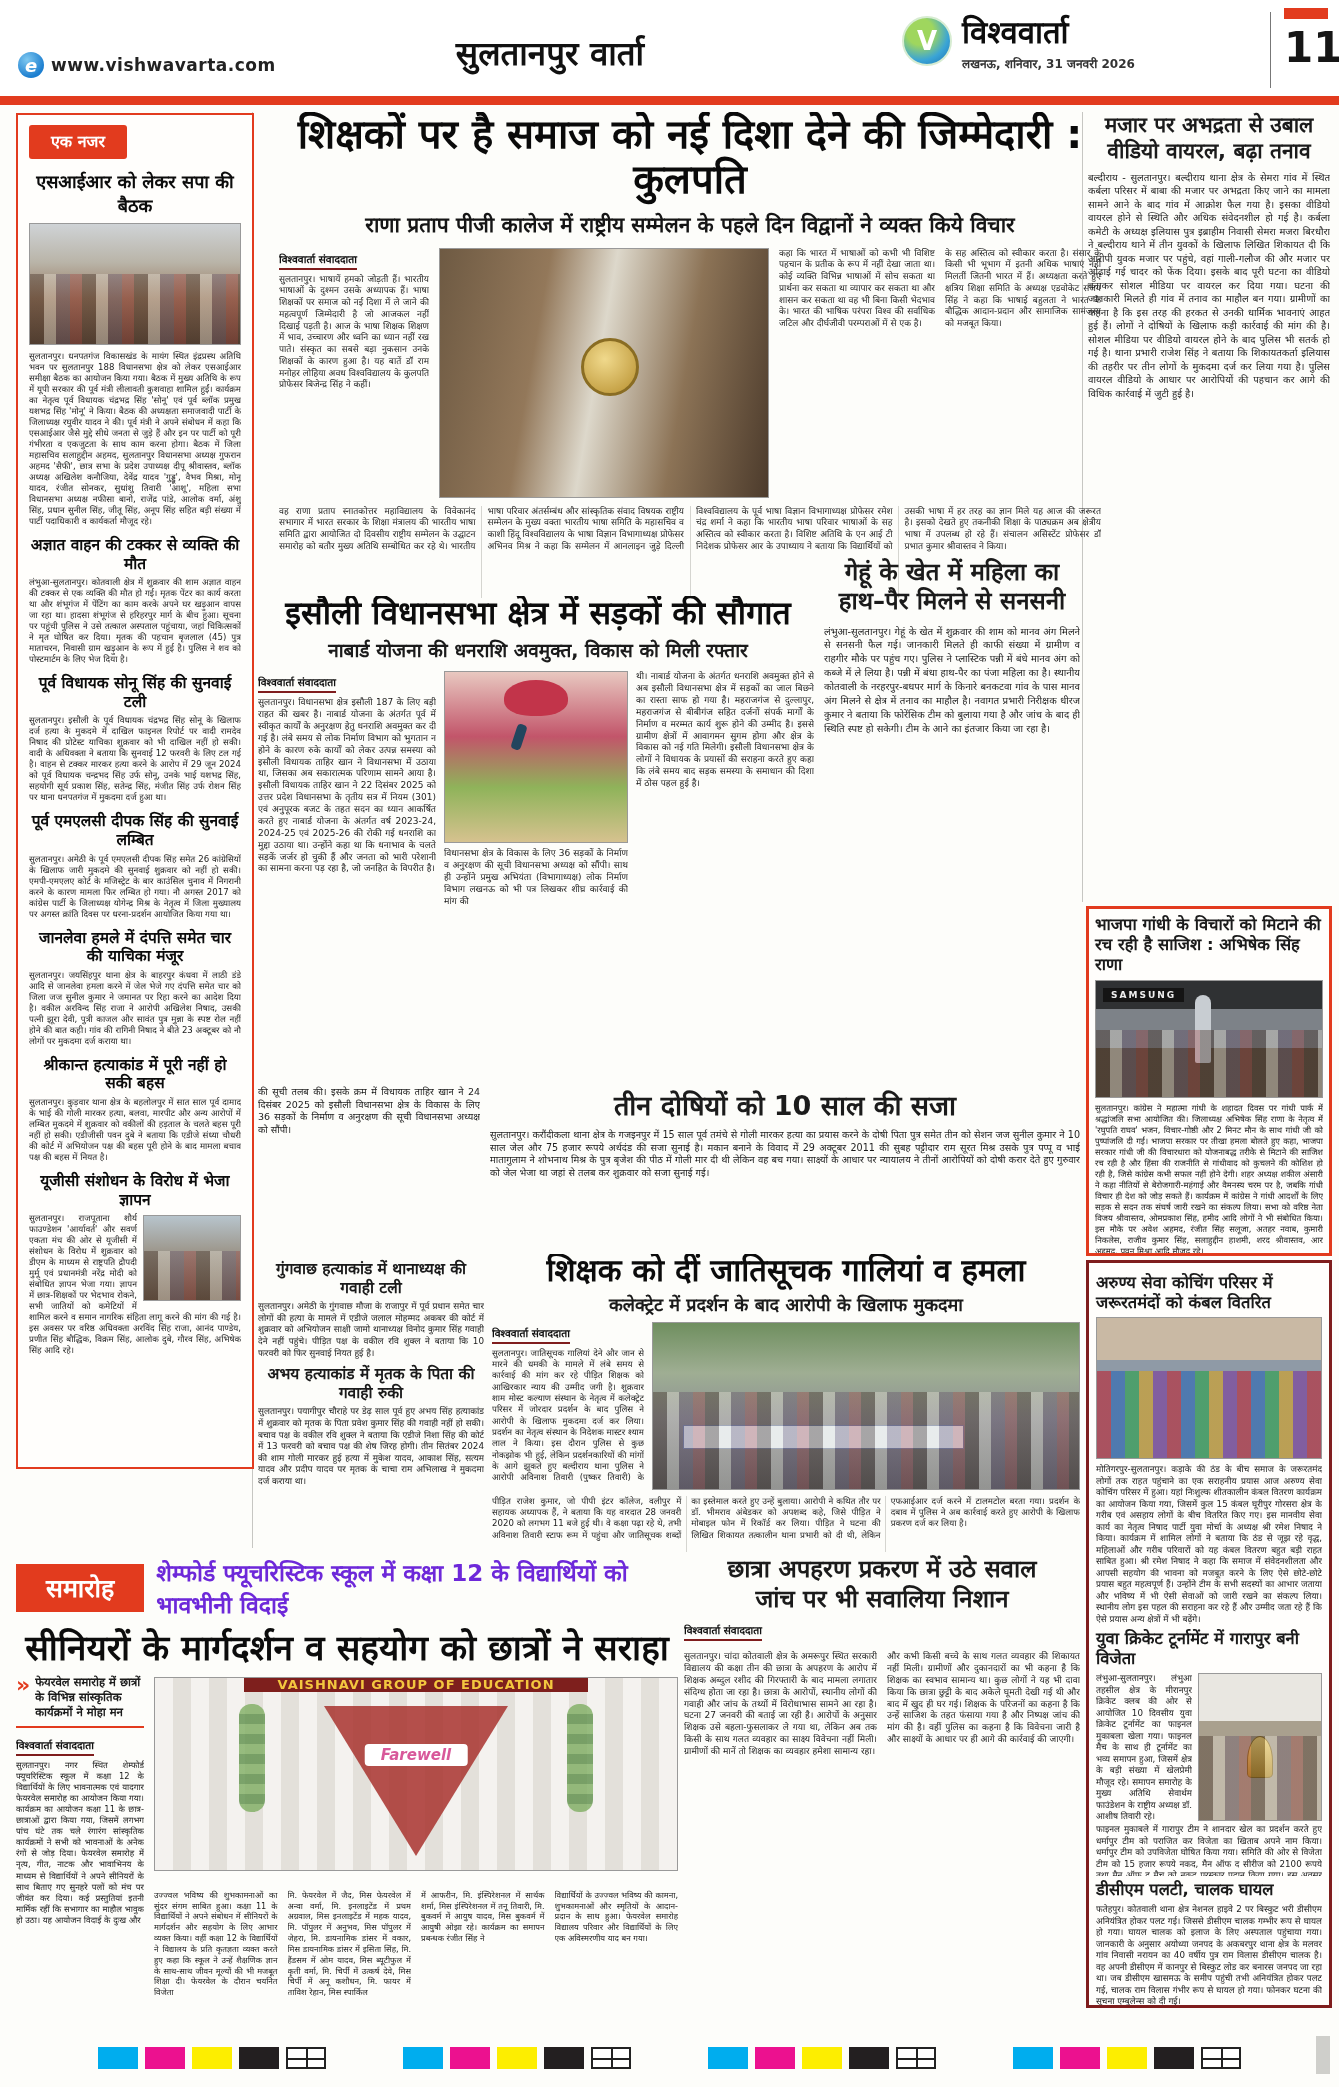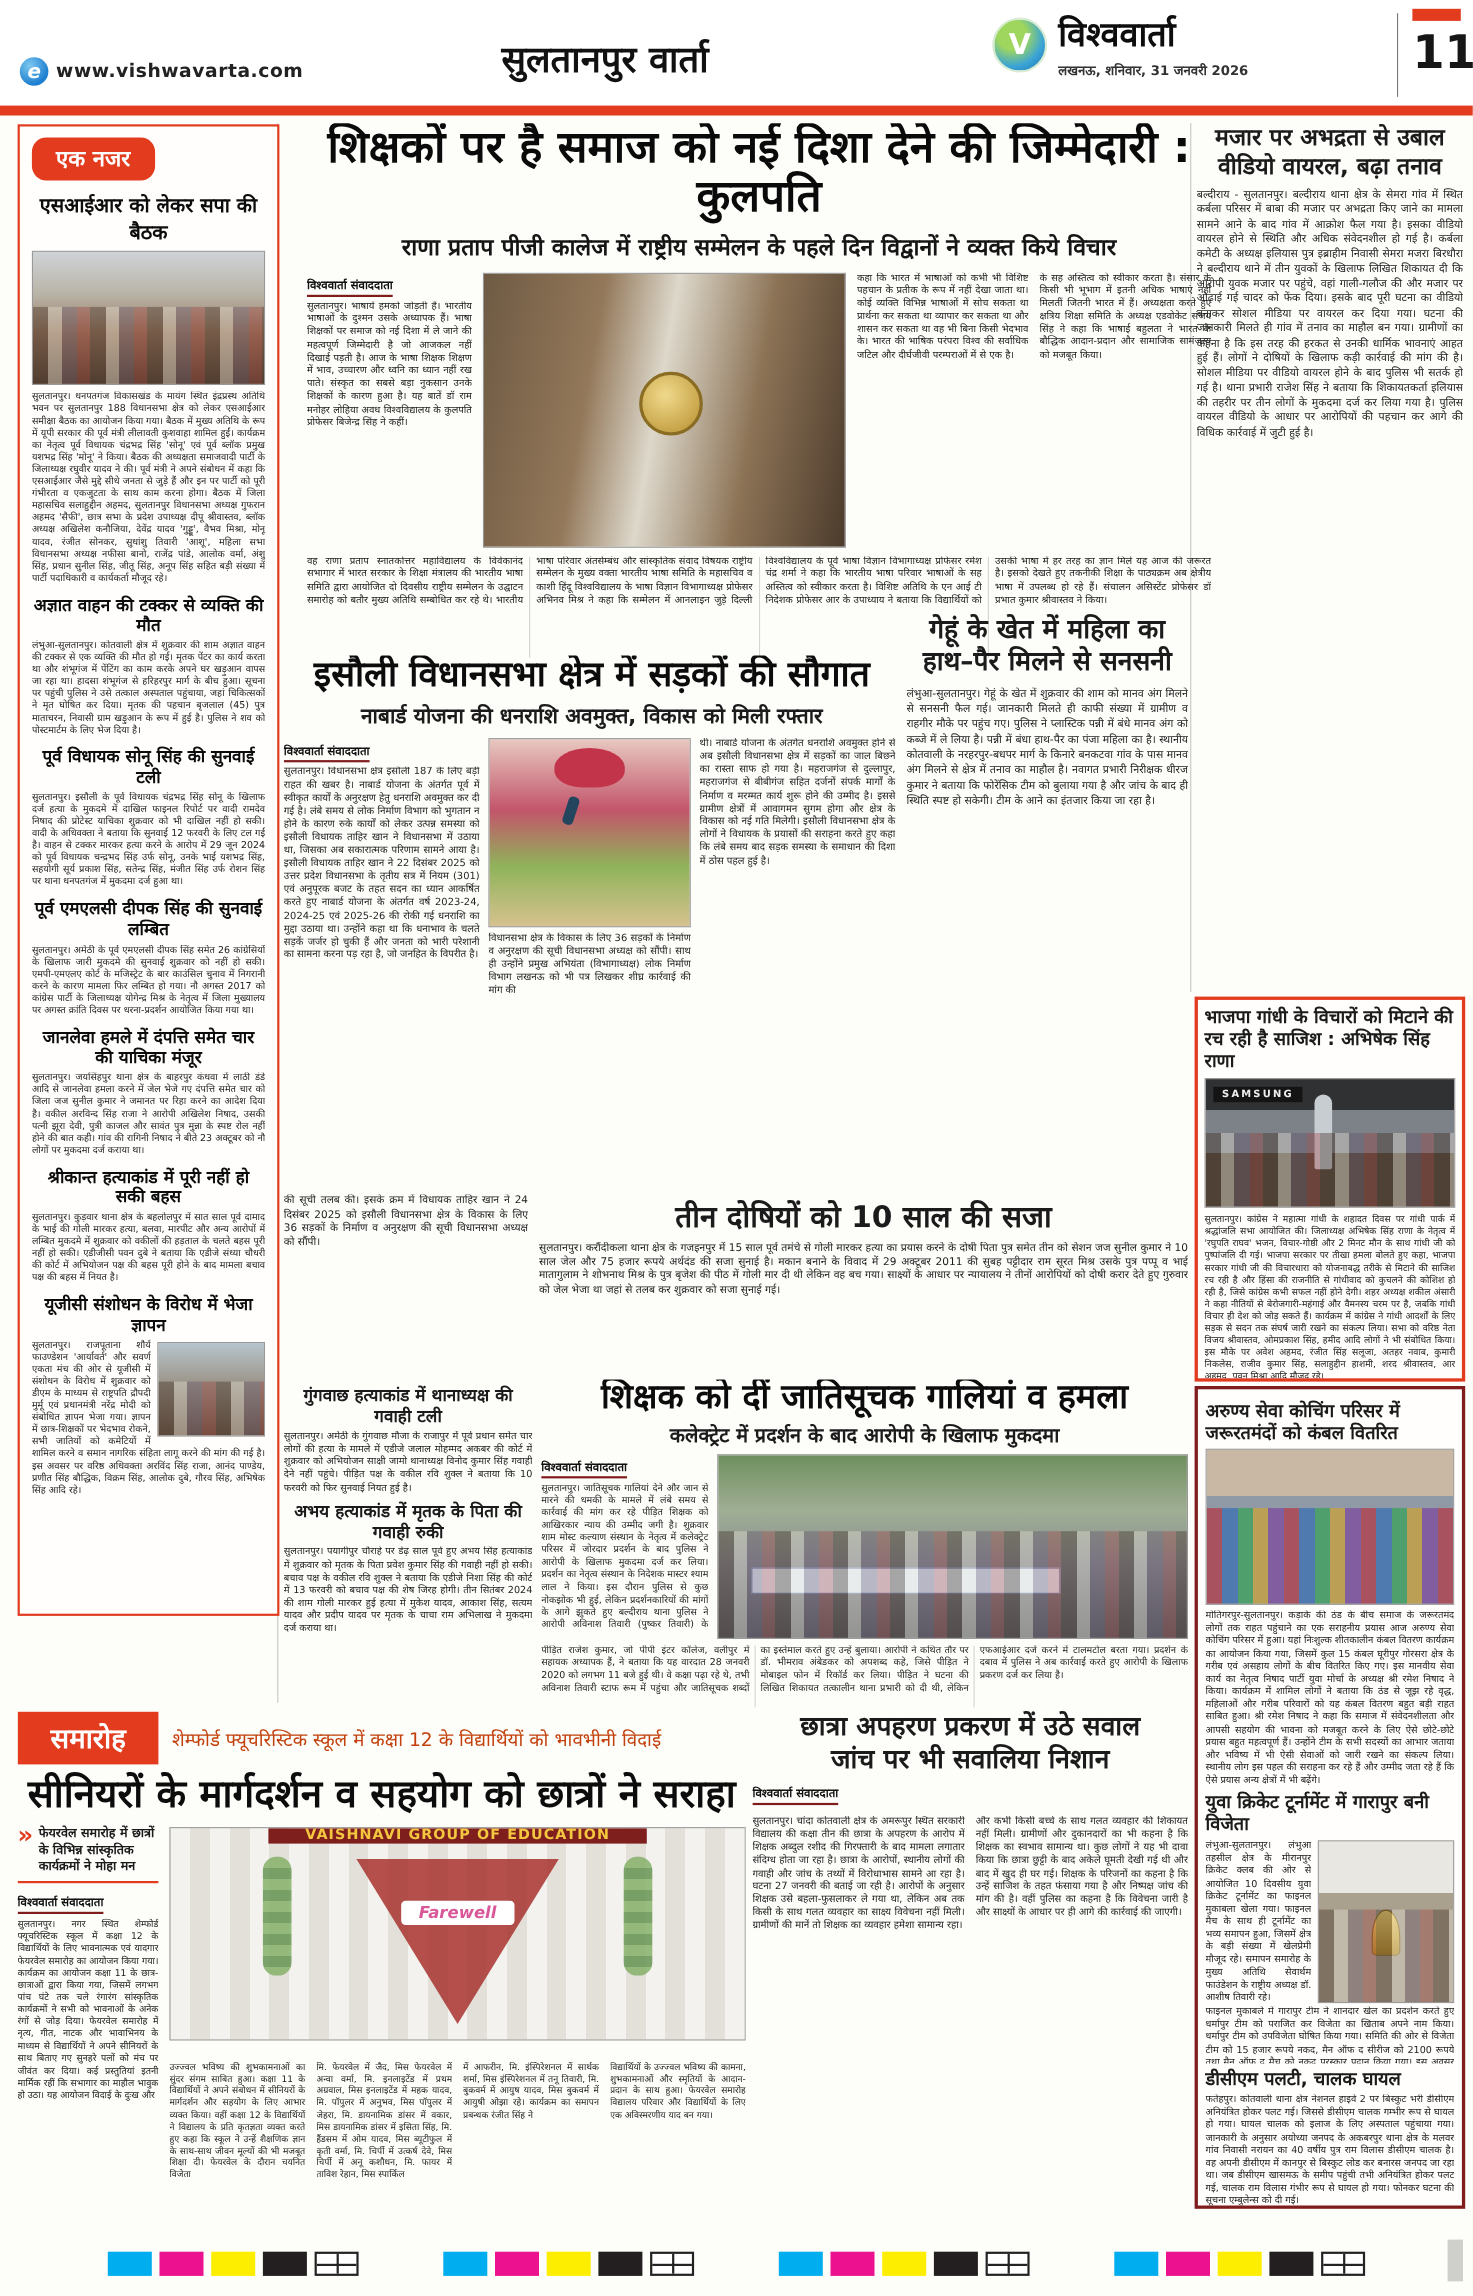--- a/index.html
+++ b/index.html
@@ -50,21 +50,21 @@
   .ph-cricket { background:linear-gradient(180deg,#e9e7e1 0 32%, #a9a08e 32% 100%); }
   .trophy { position:absolute; left:50%; top:42%; transform:translateX(-50%); width:26px; height:42px; background:linear-gradient(#f5d877,#b8912e); border-radius:50% 50% 20% 20% / 60% 60% 10% 10%; border:1px solid #8a6d23; }
   .ph-farewell { background:repeating-linear-gradient(90deg,#f4f2ef 0 18px,#e3e0da 18px 36px); }
   .banner { position:absolute; top:0; left:17%; width:66%; height:14px; background:#7e1f1d; color:#f3c73f; display:flex; align-items:center; justify-content:center; font-weight:bold; font-size:13px; letter-spacing:1px; }
   .vshape { position:absolute; left:50%; top:28px; transform:translateX(-50%); width:0; height:0; border-left:92px solid transparent; border-right:92px solid transparent; border-top:150px solid #a8332e; opacity:.85; }
   .fw { position:absolute; top:66px; left:50%; transform:translateX(-50%); background:#fff; color:#d8589a; font-style:italic; font-weight:bold; padding:2px 16px; border-radius:4px; font-size:15px; }
   .greens { position:absolute; top:26px; width:26px; bottom:30%; background:repeating-linear-gradient(180deg,#7fae62 0 10px,#5d8f49 10px 20px); border-radius:12px; opacity:.8; }
 
   
   .eknajar { position:absolute; left:16px; top:113px; width:238px; height:1356px; border:2px solid #e23b1e; background:#fffefc; padding:10px 11px; overflow:hidden; }
-  .badge { background:#e23b1e; color:#fff; font-size:20px; font-weight:bold; padding:5px 22px 7px; display:inline-block; border-radius:13px; margin-bottom:8px; }
+  .badge { background:#e23b1e; color:#fff; font-size:16px; font-weight:bold; padding:5px 22px 7px; display:inline-block; border-radius:3px; margin-bottom:8px; }
   .brief-title { font-size:15.5px; font-weight:bold; text-align:center; line-height:1.2; margin:9px 0 4px; color:#0c0c0c; }
   .lead-title { font-size:18px; font-weight:bold; text-align:center; margin:2px 0 6px; color:#0c0c0c; }
   .eknajar .t { font-size:8.6px; line-height:1.28; }
   .lead-body { max-height:286px; }
   .brief-body { max-height:104px; }
   .ugc-photo { float:right; width:98px; height:86px; margin:2px 0 3px 6px; }
 
   
   .lead { position:absolute; left:258px; top:112px; width:822px; height:486px; overflow:hidden;margin-left:21px; }
   .lead h1 { font-size:40px; line-height:1.12; text-align:center; color:#0a0a0a; }
@@ -111,21 +111,21 @@
   .shik-cont { margin-top:6px; height:66px; column-count:3; column-gap:10px; column-rule:1px solid #d5d5d0; font-size:8.6px; }
   .chhatra { position:absolute; left:684px; top:1554px; width:396px; height:480px; overflow:hidden; }
   .chhatra h2 { font-size:24px; text-align:center; line-height:1.25; font-weight:bold; }
   .chh-grid { display:grid; grid-template-columns:1fr 1fr; gap:10px; margin-top:6px; height:380px; }
   .chh-grid .t { font-size:9px; }
 
   
   .samaroh { position:absolute; left:16px; top:1556px; width:662px; height:478px; overflow:hidden; }
   .kicker-row { display:flex; align-items:center; gap:12px; }
   .kicker-label { background:#e23b1e; color:#fff; font-size:25px; font-weight:bold; padding:6px 30px 8px; }
-  .kicker-text { font-size:17px; font-weight:normal; color:#c2410c; }
+  .kicker-text { font-size:23px; font-weight:bold; color:#6d28d9; }
   .samaroh h1 { font-size:35px; text-align:center; margin:10px 0 6px; line-height:1.05; }
   .sam-grid { position:relative; height:352px; }
   .sam-left { position:absolute; left:0; top:2px; width:128px; height:100%; }
   .bullet-row { display:flex; gap:5px; }
   .bullet-glyph { color:#e23b1e; font-size:22px; font-weight:bold; line-height:.9; }
   .highlight { font-size:11.5px; font-weight:bold; line-height:1.3; }
   .sam-left hr { border:none; border-top:2px solid #e23b1e; margin:6px 0; }
   .sam-left .t { font-size:8.4px; }
   .sam-photo { position:absolute; left:138px; top:4px; width:524px; height:194px; }
   .sam-cols { position:absolute; left:138px; top:206px; width:524px; height:140px; display:grid; grid-template-columns:repeat(4,1fr); gap:10px;margin-top:11px; }

